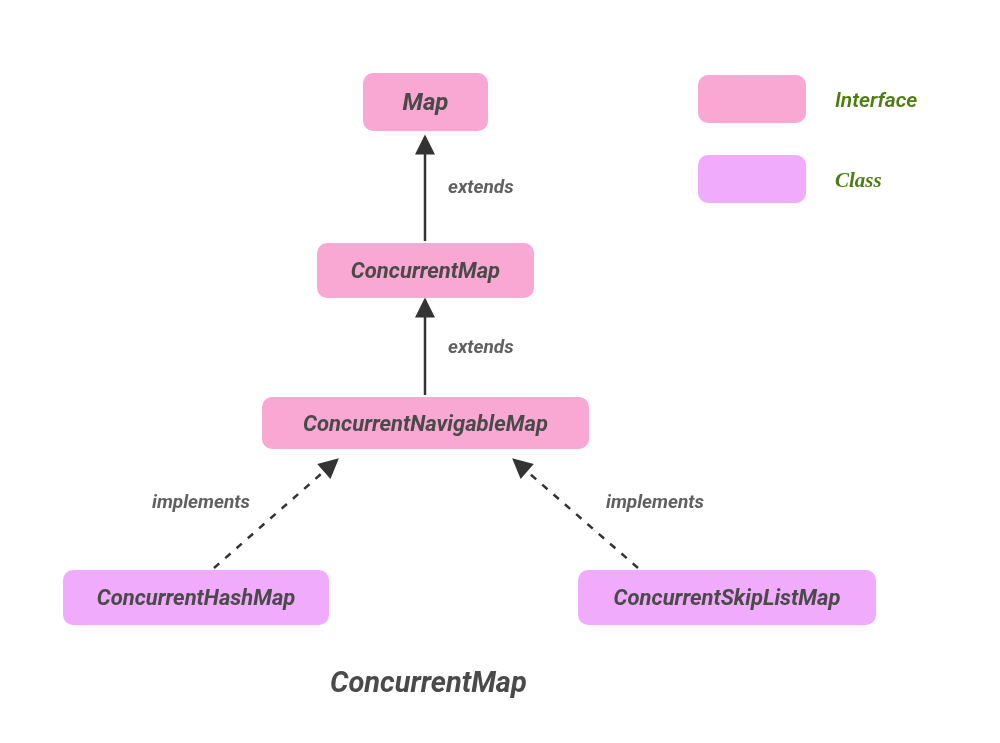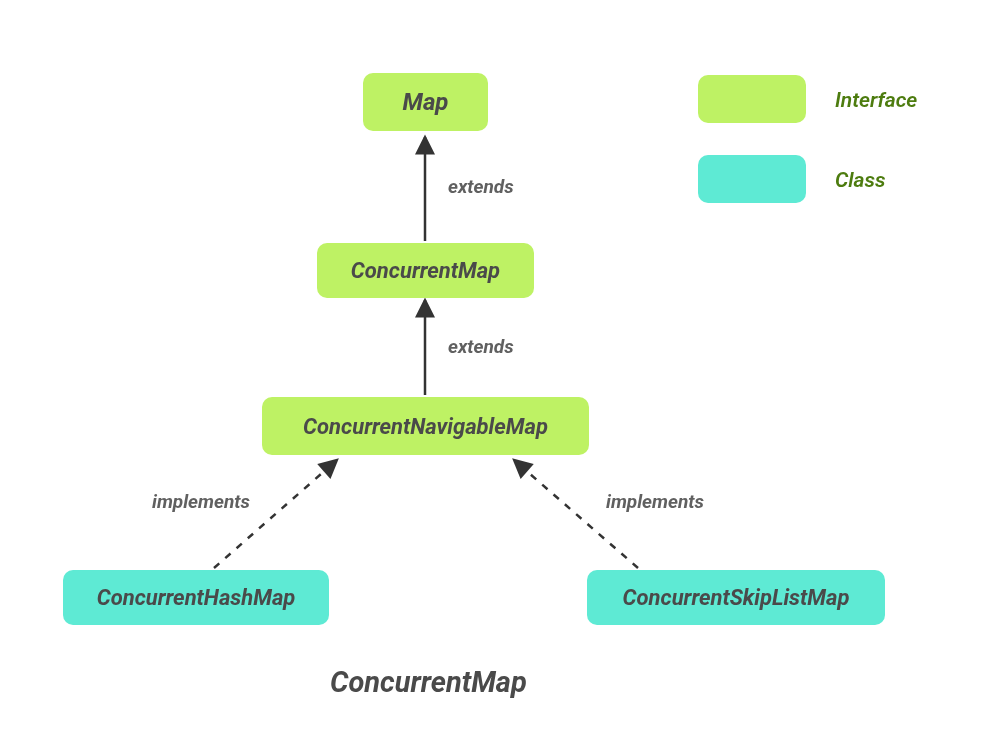--- a/index.html
+++ b/index.html
@@ -14,22 +14,22 @@
   .node {
     position: absolute;
     border-radius: 10px;
     display: flex;
     align-items: center;
     justify-content: center;
     font-weight: 700;
     font-style: italic;
     color: #4a4a4a;
   }
-  .interface { background: #bef264; }
-  .class { background: #5eead4; }
+  .interface { background: #f9a8d4; }
+  .class { background: #f0abfc; }
   .edge-label {
     position: absolute;
     font-style: italic;
     font-weight: 700;
     color: #606060;
     font-size: 19px;
   }
   .legend-box {
     position: absolute;
     width: 108px;
@@ -73,30 +73,30 @@
 
   <line x1="214" y1="568" x2="337" y2="460" stroke="#333" stroke-width="2.5" stroke-dasharray="7,8" marker-end="url(#arrowhead)"></line>
 
   <line x1="638" y1="568" x2="514" y2="460" stroke="#333" stroke-width="2.5" stroke-dasharray="7,8" marker-end="url(#arrowhead)"></line>
 </svg>
 
 <div class="node interface" style="left:363px; top:73px; width:125px; height:58px; font-size:24px;">Map</div>
 
 <div class="node interface" style="left:317px; top:243px; width:217px; height:55px; font-size:22px;">ConcurrentMap</div>
 
-<div class="node interface" style="left:262px; top:397px; width:327px; height:58px; font-size:22px;">ConcurrentNavigableMap</div>
+<div class="node interface" style="left:262px; top:397px; width:327px; height:52px; font-size:22px;">ConcurrentNavigableMap</div>
 
 <div class="node class" style="left:63px; top:570px; width:266px; height:55px; font-size:22px;">ConcurrentHashMap</div>
 
-<div class="node class" style="left:578px; top:570px; width:298px; height:55px; font-size:22px;margin-left:9px;">ConcurrentSkipListMap</div>
+<div class="node class" style="left:578px; top:570px; width:298px; height:55px; font-size:22px;">ConcurrentSkipListMap</div>
 
 <div class="edge-label" style="left:448px; top:175px;">extends</div>
 <div class="edge-label" style="left:448px; top:335px;">extends</div>
 <div class="edge-label" style="left:152px; top:490px;">implements</div>
 <div class="edge-label" style="left:606px; top:490px;">implements</div>
 
 <div class="legend-box interface" style="left:698px; top:75px;"></div>
 <div class="legend-label" style="left:835px; top:88px;">Interface</div>
 
 <div class="legend-box class" style="left:698px; top:155px;"></div>
-<div class="legend-label" style="left:835px; top:168px;">Class</div>
+<div class="legend-label" style="left:835px; top:168px;font-family:Liberation Serif, serif;">Class</div>
 
 <div class="title" style="left:330px; top:665px;">ConcurrentMap</div>
 
 </body></html>

